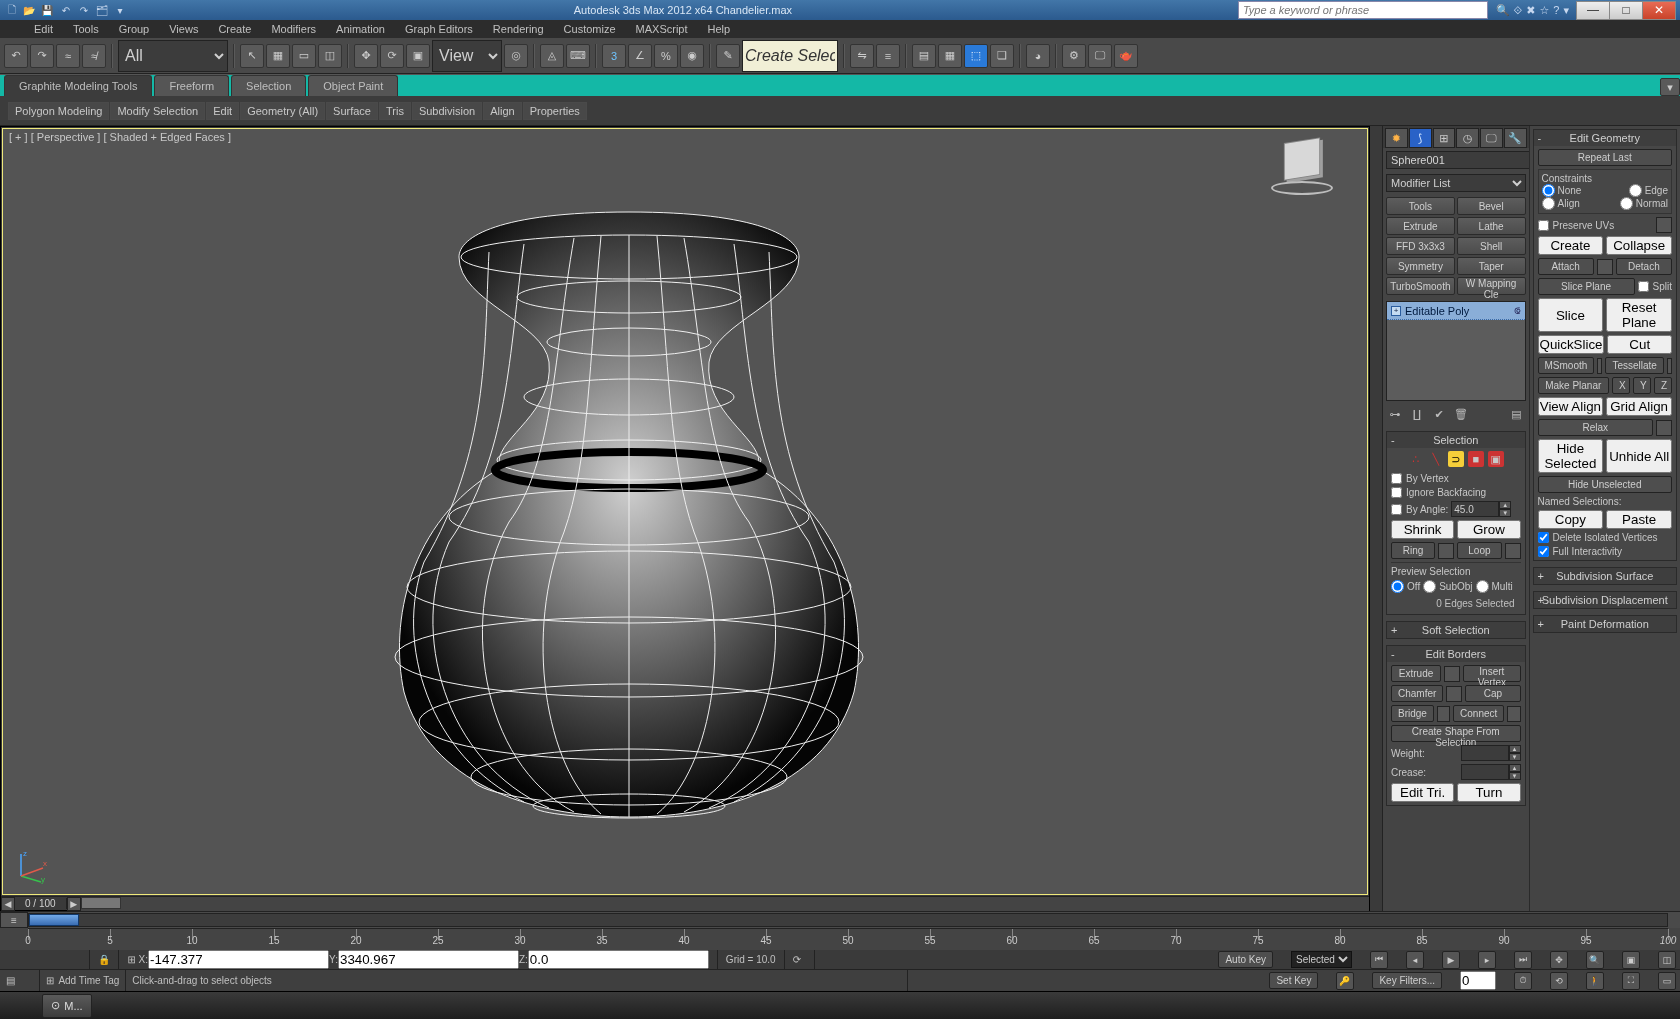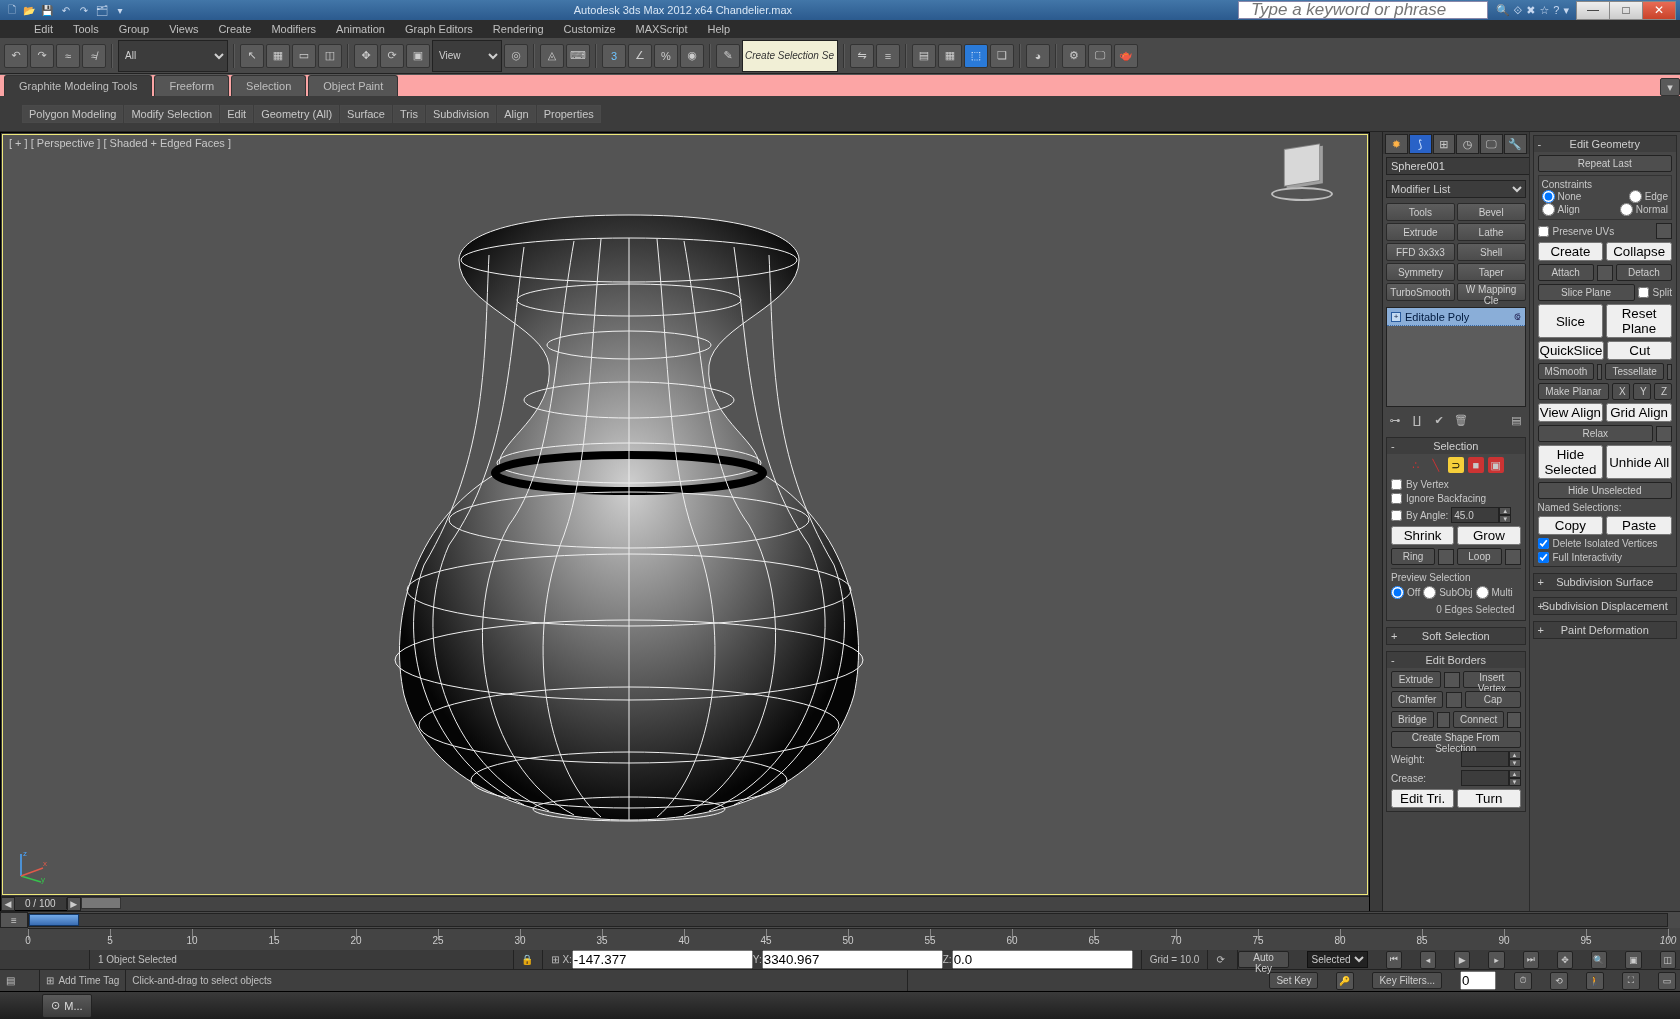--- a/index.html
+++ b/index.html
@@ -4,39 +4,39 @@
 <style>
 * { box-sizing: border-box; margin: 0; padding: 0; font-family: "Segoe UI", Tahoma, sans-serif; }
 html, body { width: 1680px; height: 1019px; overflow: hidden; background: #3a3a3a; color: #c8c8c8; font-size: 11px; }
 .window { display: flex; flex-direction: column; width: 100%; height: 100%; }
 
 .titlebar { height: 20px; background: linear-gradient(#4276a8,#2b5a8e); display: flex; align-items: center; padding: 0 4px; color: #d8e6f5; }
 .titlebar .qat { display: flex; gap: 2px; }
 .titlebar .qat .qbtn { width: 16px; height: 16px; background: rgba(255,255,255,0.0); display: flex; align-items: center; justify-content: center; font-size: 10px; color: #c8d8ee; cursor: pointer; }
 .titlebar .center { flex: 1; text-align: center; font-weight: 500; }
 .titlebar .search { width: 250px; height: 18px; background: #fff; border: 1px solid #88a; display: flex; align-items: center; }
-.titlebar .search input { border: none; outline: none; width: 100%; font-size: 17px; font-style: italic; color: #888; padding-left: 12px; background: transparent; }
+.titlebar .search input { border: none; outline: none; width: 100%; font-size: 11px; font-style: italic; color: #888; padding-left: 4px; background: transparent; }
 .titlebar .help-icons { display: flex; gap: 4px; margin: 0 8px; color:#c7d8f0; }
 .titlebar .help-icons span { cursor:pointer; font-size:11px; }
 .titlebar .winbtns { display: flex; }
 .titlebar .winbtns div { width: 34px; height: 19px; display: flex; align-items: center; justify-content: center; font-size: 12px; background: linear-gradient(#eee,#ccc); color:#333; border:1px solid #888; margin-left:-1px; }
 .titlebar .winbtns .close { background: linear-gradient(#e86b55,#c9432a); color:#fff; }
 
 .menubar { height: 18px; background: #2c2c2c; display: flex; align-items: center; padding-left: 34px; gap: 20px; color:#c0c0c0; font-size:11px; }
 .menubar span { cursor:pointer; }
 
 .maintoolbar { height: 36px; background: #494949; border-bottom:1px solid #222; display:flex; align-items:center; padding:0 4px; gap:2px; }
 .tb-btn { width:24px; height:24px; background:#5a5a5a; border:1px solid #333; display:flex; align-items:center; justify-content:center; font-size:11px; color:#ccc; border-radius:2px; cursor:pointer; }
 .tb-sep { width:2px; height:24px; background:#333; margin:0 3px; border-right:1px solid #5a5a5a; }
-.tb-select { height:32px; background:#3c3c3c; color:#d0d0d0; border:1px solid #222; font-size:10px; padding:1px 2px; }
-
-.ribbon-tabs { height:22px; background:#fca5a5; border-top:1px solid #555; display:flex; align-items:flex-end; padding-left:4px; gap:2px; color:#bfbfbf; }
+.tb-select { height:32px; background:#3c3c3c; color:#d0d0d0; border:1px solid #222; font-size:16px; padding:1px 2px; }
+
+.ribbon-tabs { height:22px; background:#14b8a6; border-top:1px solid #555; display:flex; align-items:flex-end; padding-left:4px; gap:2px; color:#bfbfbf; }
 .ribbon-tabs .tab { padding:4px 14px; background:#555; border:1px solid #333; border-bottom:none; border-radius:3px 3px 0 0; font-size:11px; cursor:pointer; }
 .ribbon-tabs .tab.active { background:#3c3c3c; }
-.ribbon-sub { height:36px; background:#3c3c3c; border-bottom:1px solid #222; display:flex; align-items:center; padding-left:22px; gap:1px; font-size:11px; }
+.ribbon-sub { height:30px; background:#3c3c3c; border-bottom:1px solid #222; display:flex; align-items:center; padding-left:8px; gap:1px; font-size:11px; }
 .ribbon-sub span { padding:2px 6px; border:1px solid #4a4a4a; background:#484848; cursor:pointer; }
 
 .content { flex:1; display:flex; min-height:0;gap:12px; }
 .viewport-area { flex:1; display:flex; flex-direction:column; border:1px solid #000; }
 .viewport-frame { flex:1; position:relative; background:#545454; border:1px solid #efe97b; margin:1px; }
 .viewport-label { position:absolute; top:2px; left:6px; color:#c8c8c8; font-size:11px; }
 .viewcube { position:absolute; top:10px; right:30px; width:70px; height:60px; }
 .viewcube .cube { width:40px; height:40px; background:#d8d8d8; transform:rotateX(20deg) rotateY(-25deg); margin:0 auto; border:1px solid #888; box-shadow:3px 3px 0 #a0a0a0; }
 .viewcube .ring { position:absolute; bottom:4px; left:4px; right:4px; height:14px; border-radius:50%; border:2px solid #bebebe; }
 .vase-svg { position:absolute; left:50%; top:50%; transform:translate(-60%,-50%); }
@@ -622,21 +622,20 @@
         <div class="tick" style="left: 90%;"></div>
         <div class="lbl" style="left: 90%;">90</div>
         <div class="tick" style="left: 95%;"></div>
         <div class="lbl" style="left: 95%;">95</div>
         <div class="tick" style="left: 100%;"></div>
         <div class="lbl" style="left: 100%; font-style: italic;">100</div>
       </div>
 
     <div class="statusbar2">
       <div class="seg" style="width:90px"></div>
-      <div class="seg" style="flex:1">1 Object Selected</div>
       <div class="seg">🔒</div>
       <div class="seg">
         <span>⊞ X:</span>
           <input class="coord" value="-147.377" style="">
         <span> Y:</span>
           <input class="coord" value="3340.967" style="">
         <span> Z:</span>
           <input class="coord" value="0.0" style="">
       </div>
       <div class="seg">Grid = 10.0</div>

